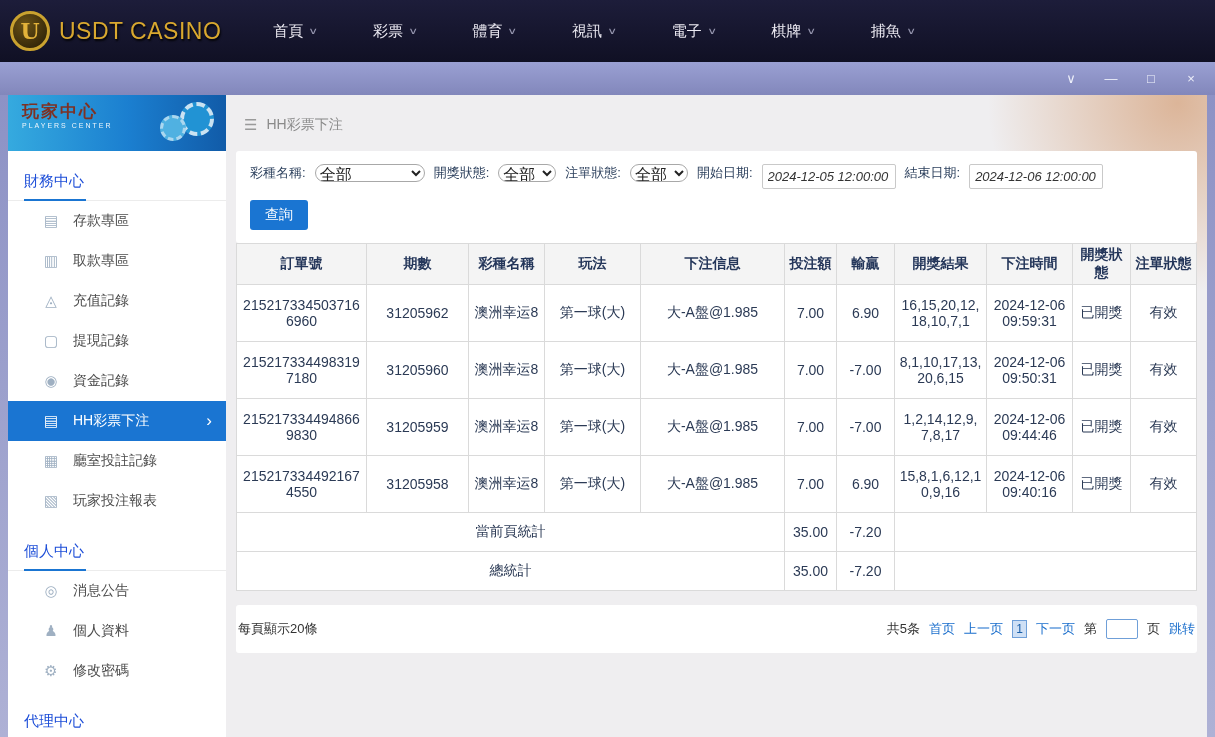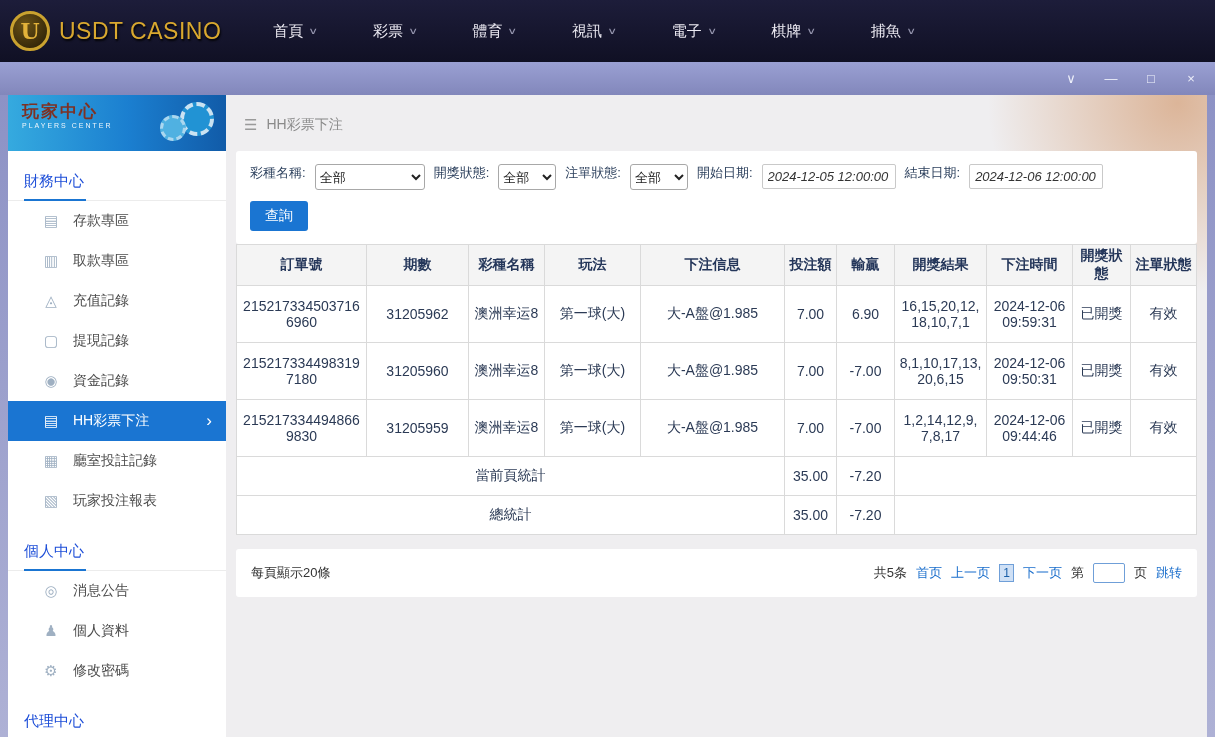--- a/index.html
+++ b/index.html
@@ -56,41 +56,41 @@
   .main { flex:1; overflow:hidden; padding:0 10px;
     background:radial-gradient(circle 190px at 97% 8px, rgba(193,102,32,.42), rgba(193,102,32,0)), #efeef0; }
   .breadcrumb { display:flex; align-items:center; gap:9px; padding:21px 8px 17px;
     color:#8a8a8a; font-size:14px; }
   .bc-icon { font-size:15px; color:#9a9a9a; cursor:pointer; }
   .card { background:#fff; border-radius:3px; }
 
   .filter-card { padding:13px 14px; }
   .filter-row { display:flex; gap:9px; }
   .filter-row label { font-size:13px; color:#2b3f5c; white-space:nowrap; }
-  .filter-row select { height:26px; font-size:13px; border:1px solid #a8a8a8; border-radius:3px;
+  .filter-row select { height:18px; font-size:16px; border:1px solid #a8a8a8; border-radius:13px;
     background:#fff; color:#222; }
   select.wide { width:110px; }
   select.narrow { width:58px; }
   .date-input { width:134px; height:25px; border:1px solid #c9c9c9; border-radius:2px;
     font-size:13px; color:#333; padding:0 5px;font-style:italic; }
   .btn-search { margin-top:11px; background:#1a75d2; color:#fff; border:none; border-radius:3px;
     font-size:14px; padding:6px 15px; cursor:pointer; display:block; }
 
   .table-card { }
   table { width:100%; border-collapse:collapse; table-layout:fixed; }
   th { background:#f4f4f4; color:#24365a; font-size:14px; font-weight:bold;
     border:1px solid #dadada; height:38px; padding:2px; }
   td { border:1px solid #dadada; color:#2b3a55; font-size:14px; text-align:center;
     padding:4px 3px; overflow-wrap:break-word; }
   tbody tr { height:57px; }
   td.c0, td.c7 { word-break:break-all; }
   tfoot tr { height:39px; }
 
   .pager-card { margin-top:14px; height:48px; display:flex; align-items:center;
-    justify-content:space-between; padding:0 15px; font-size:13px; color:#333; }
+    justify-content:space-between; padding:0 2px; font-size:13px; color:#333; }
   .pager-right { display:flex; align-items:center; gap:9px; }
   .pager-right a { color:#1a6ecc; cursor:pointer; text-decoration:none; }
   .page-cur { background:#cfe0f5; border:1px solid #6f9fd8; color:#1a5fa8; height:18px;
     min-width:15px; line-height:16px; text-align:center; padding:0 3px; font-size:12px; }
   .jump-input { width:32px; height:20px; border:1px solid #6f9fd8; border-radius:2px; }
 </style>
 </head>
 <body>
 
 <div class="app">
@@ -295,20 +295,33 @@
                 <td class="c2">澳洲幸运8</td>
                 <td class="c3">第一球(大)</td>
                 <td class="c4">大-A盤@1.985</td>
                 <td class="c5">7.00</td>
                 <td class="c6">-7.00</td>
                 <td class="c7">1,2,14,12,9,7,8,17</td>
                 <td class="c8">2024-12-06 09:44:46</td>
                 <td class="c9">已開獎</td>
                 <td class="c10">有效</td>
               </tr>
+              <tr>
+                <td class="c0">2152173344921674550</td>
+                <td class="c1">31205958</td>
+                <td class="c2">澳洲幸运8</td>
+                <td class="c3">第一球(大)</td>
+                <td class="c4">大-A盤@1.985</td>
+                <td class="c5">7.00</td>
+                <td class="c6">6.90</td>
+                <td class="c7">15,8,1,6,12,10,9,16</td>
+                <td class="c8">2024-12-06 09:40:16</td>
+                <td class="c9">已開獎</td>
+                <td class="c10">有效</td>
+              </tr>
             </tbody>
           <tfoot>
             <tr class="summary">
               <td colspan="5">當前頁統計</td>
               <td>35.00</td>
               <td>-7.20</td>
               <td colspan="4"></td>
             </tr>
             <tr class="summary">
               <td colspan="5">總統計</td>

